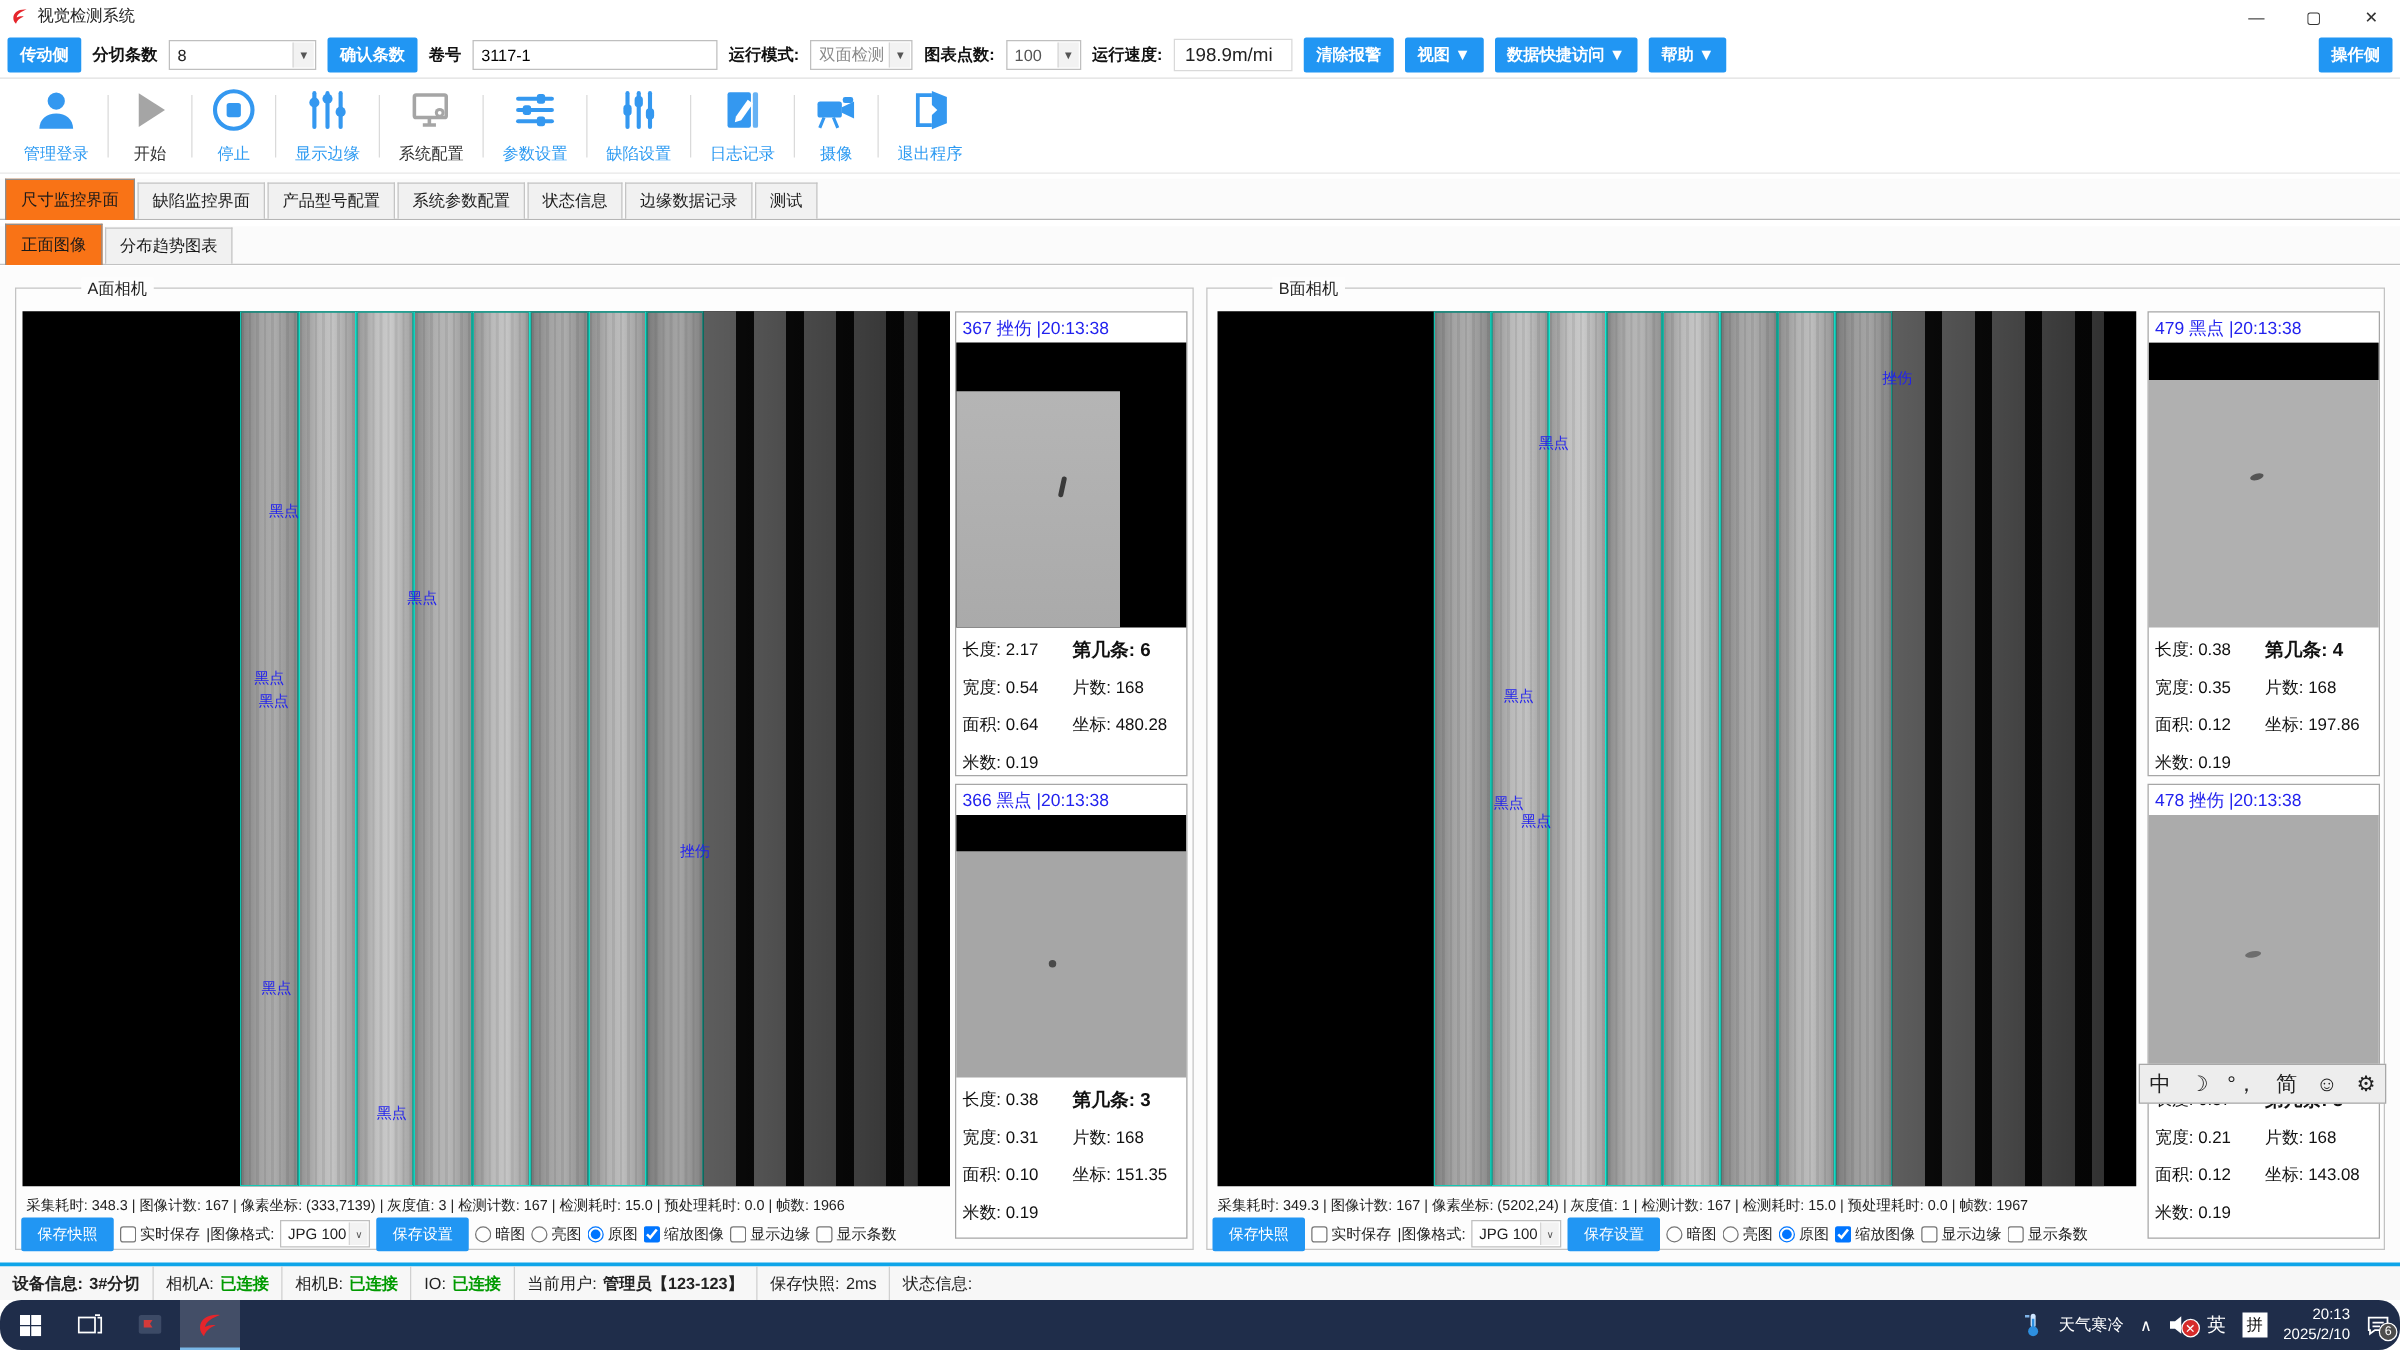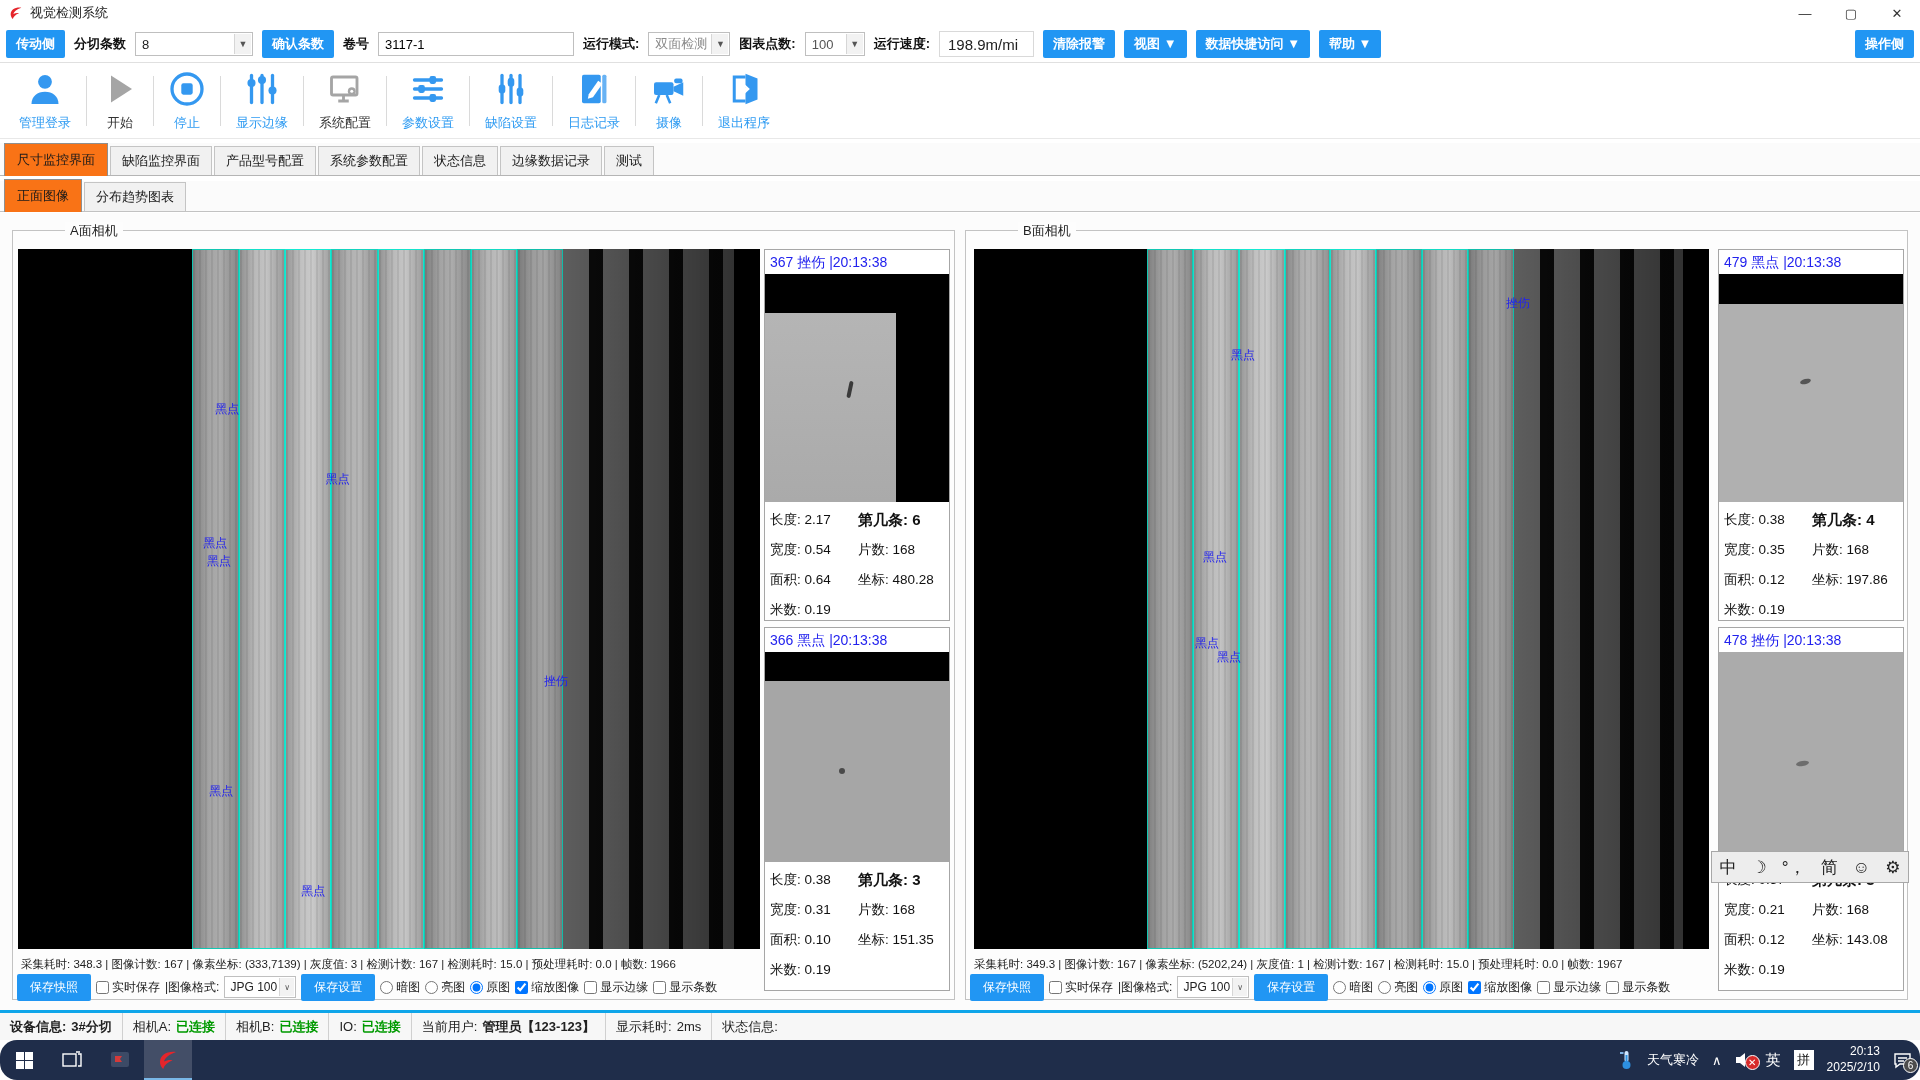--- a/index.html
+++ b/index.html
@@ -506,21 +506,21 @@
   </div>
   <div class="seg">
     <span>IO:</span>
     <span class="green">已连接</span>
   </div>
   <div class="seg">
     <span>当前用户:</span>
     <span class="b">管理员【123-123】</span>
   </div>
   <div class="seg">
-    <span>显示耗时:</span>
+    <span>保存快照:</span>
     <span>2ms</span>
   </div>
   <div class="seg" style="border-right:none;">
     <span>状态信息:</span>
   </div>
 </div>
 
 <div class="taskbar">
   <div class="task-btn">
     <svg width="17" height="17" viewBox="0 0 17 17">

